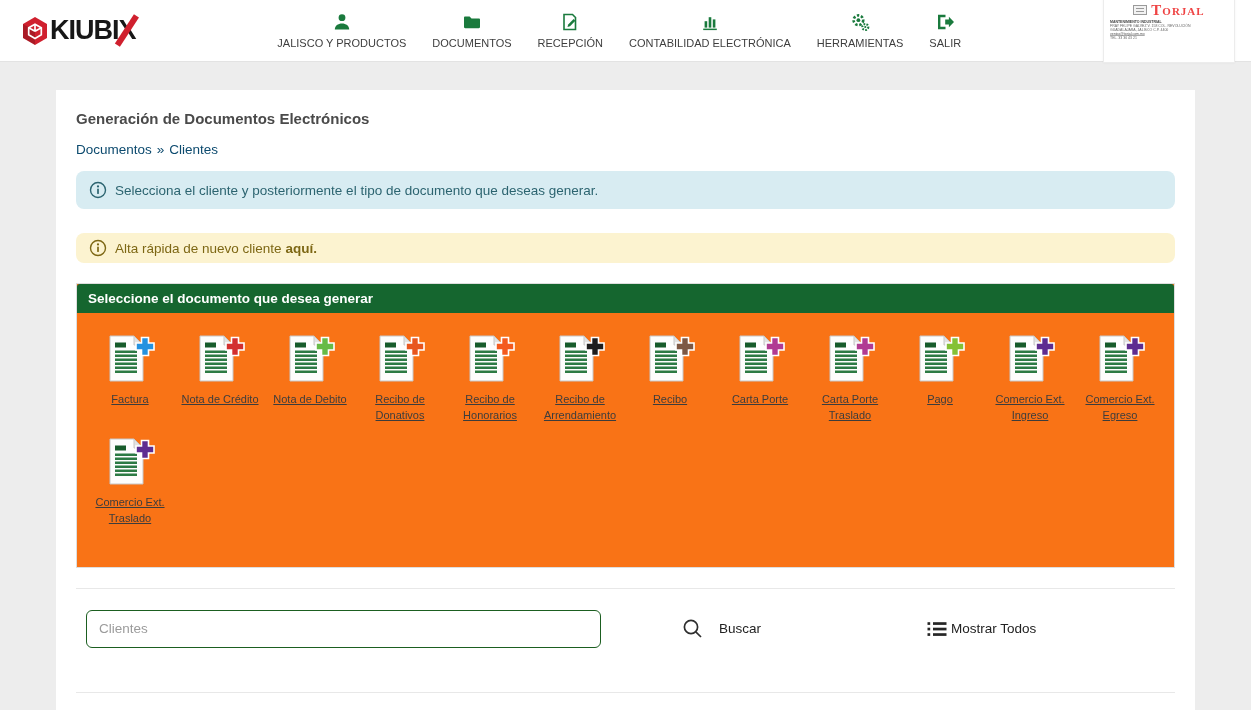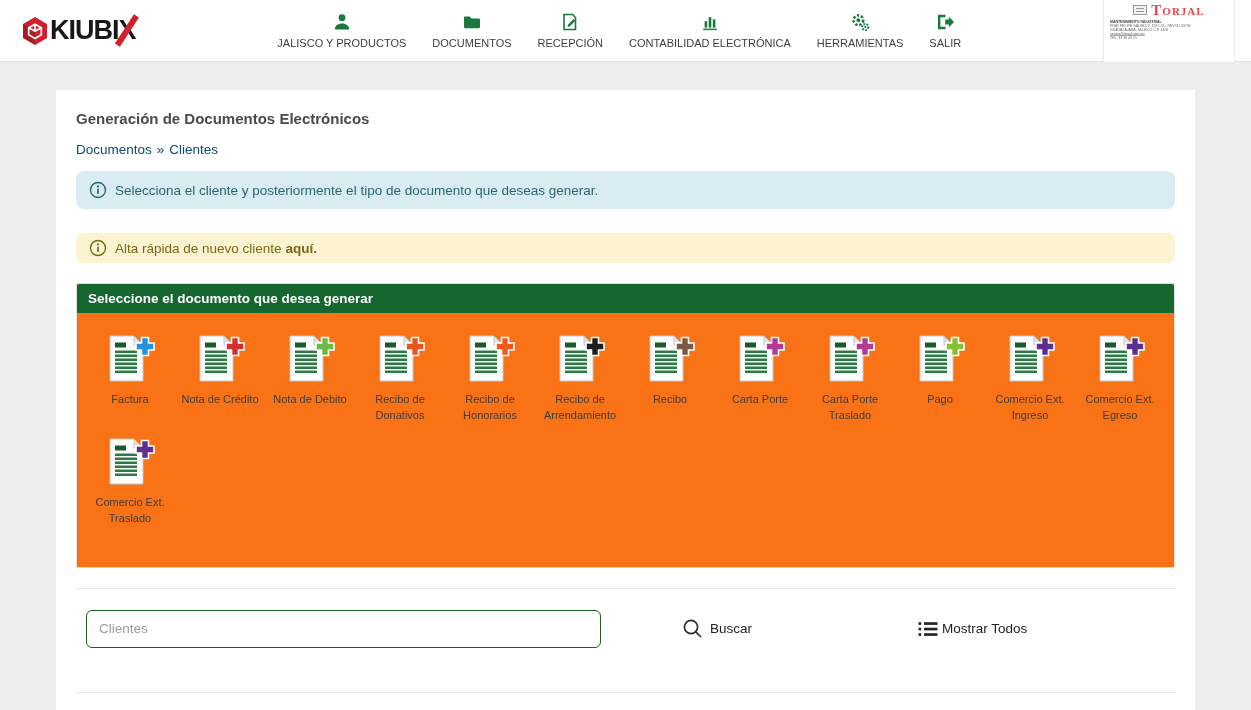--- a/index.html
+++ b/index.html
@@ -65,36 +65,36 @@
   .alert b { cursor:pointer; }
   
   .panel { margin-top:20px; border:1px solid #dedede; border-radius:0; background:#f97316; }
   .panel-header {
     background:#15662f; color:#fff; font-size:13.5px; font-weight:700;
     padding:7px 11px; border-radius:3px 3px 0 0;
   }
   .doc-grid { display:flex; flex-wrap:wrap; padding:22px 8px 26px; }
   .doc-item {
     width:90px; display:flex; flex-direction:column; align-items:center;
-    cursor:pointer; margin-bottom:14px;
+    cursor:pointer; margin-bottom:14px;text-decoration:underline;
   }
   .doc-label {
     margin-top:5px; font-size:11px; color:#3d3d3d; text-align:center; line-height:1.45;
     padding:0 2px;
   }
   
   .divider { border-top:1px solid #e8e8e8; margin-top:20px; }
   .search-row { display:flex; align-items:center; padding:21px 0 24px 10px; }
   .search-input {
     width:515px; height:38px; border:1px solid #1b5e20; border-radius:6px;
     padding:0 12px; font-size:13.5px; color:#333; outline:none; background:#fff;
     font-family:"Liberation Sans", sans-serif;
   }
   .search-input::placeholder { color:#9b9b9b; }
-  .action { display:flex; align-items:center; gap:5px; cursor:pointer; font-size:13.5px; color:#222; }
+  .action { display:flex; align-items:center; gap:14px; cursor:pointer; font-size:13.5px; color:#222; }
   .action-buscar { margin-left:80px; }
   .action-mostrar { margin-left:165px; gap:3px; }
   
   .table-head {
     display:grid; grid-template-columns:70px 150px 410px 240px 110px 1fr;
     padding:13px 0 12px; border-bottom:2px solid #155c30;
     font-size:13.5px; font-weight:700; color:#262626; align-items:center;
   }
 </style>
 </head>

